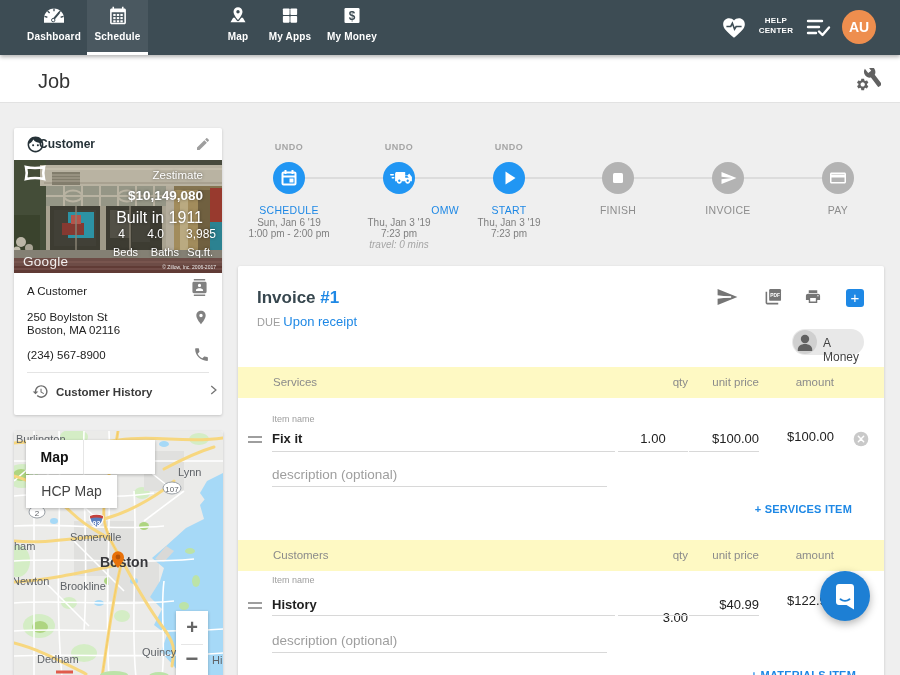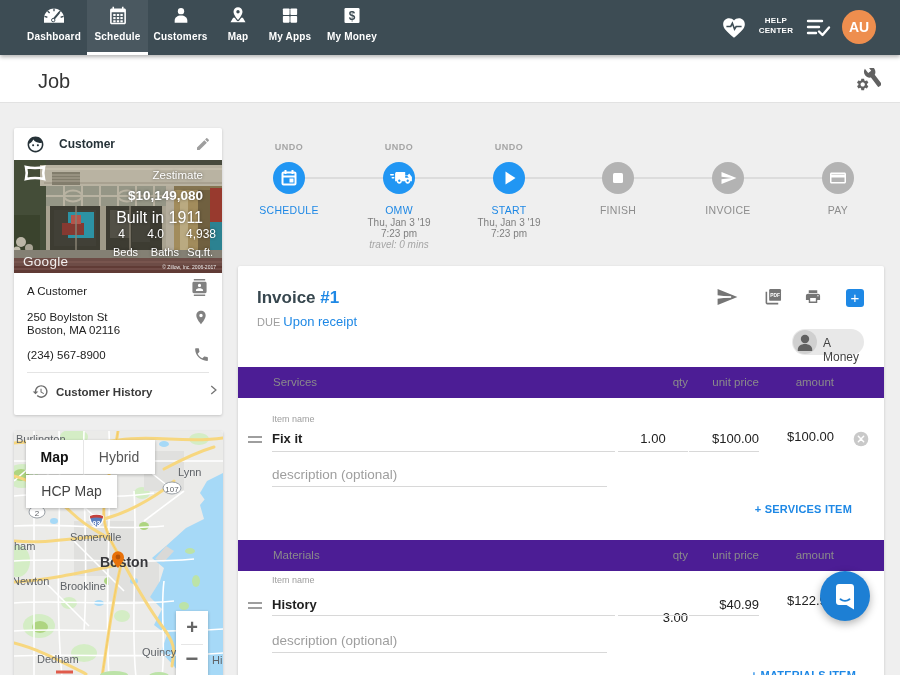--- a/index.html
+++ b/index.html
@@ -17,36 +17,36 @@
 #avatar { position:absolute; top:10px; left:842px; width:34px; height:34px; border-radius:50%; background:#ee8e4e; color:#fff; text-align:center; line-height:34px; font-size:14px; font-weight:bold; }
 #helpcenter { position:absolute; top:16px; left:752px; width:48px; color:#fff; font-size:8px; font-weight:bold; text-align:center; line-height:10px; letter-spacing:.3px; }
 
 #jobbar { position:absolute; top:55px; left:0; width:900px; height:48px; background:#fff; border-bottom:1px solid #e2e2e2; z-index:5; }
 #jobbar .title { position:absolute; left:38px; top:15px; font-size:20px; color:#333; }
 
 .card { position:absolute; background:#fff; border-radius:2px; box-shadow:0 1px 3px rgba(0,0,0,.18); }
 
 #custcard { left:14px; top:128px; width:208px; height:287px; }
 #custcard .hdr { position:absolute; top:0; left:0; width:100%; height:32px; }
-#custcard .hdr .nm { position:absolute; left:45px; top:9px; font-size:12px; font-weight:bold; color:#263238; }
+#custcard .hdr .nm { position:absolute; left:25px; top:9px; font-size:12px; font-weight:bold; color:#263238; }
 
 #timeline { position:absolute; left:0; top:103px; width:900px; height:163px; }
 .undo { position:absolute; top:39px; width:80px; margin-left:-40px; text-align:center; font-size:9px; font-weight:bold; color:#a5a5a5; letter-spacing:.5px; }
 .tl-line { position:absolute; top:74px; height:2px; background:#dcdcdc; }
 .tl-circ { position:absolute; top:59px; width:32px; height:32px; margin-left:-16px; border-radius:50%; }
 .tl-circ.on { background:#2196f3; }
 .tl-circ.off { background:#b3b3b3; }
 .tl-lbl { position:absolute; top:101px; width:120px; margin-left:-60px; text-align:center; font-size:10.5px; letter-spacing:.3px; }
 .tl-lbl.on { color:#1e88e5; }
 .tl-lbl { font-size:10.5px; }
 .tl-lbl.off { color:#8d8d8d; }
 .tl-date { position:absolute; top:114px; width:130px; margin-left:-65px; text-align:center; font-size:10px; color:#7f7f7f; line-height:11px; }
 
 #invcard { left:238px; top:266px; width:646px; height:420px; }
-#invcard .band { position:absolute; left:0; width:100%; height:31px; background:#4c1d95; color:#8b8b8b; font-size:11.5px; }
+#invcard .band { position:absolute; left:0; width:100%; height:31px; background:#fef9c3; color:#8b8b8b; font-size:11.5px; }
 #invcard .band .c1 { position:absolute; left:35px; top:9px; }
 #invcard .band .c2 { position:absolute; right:196px; top:9px; }
 #invcard .band .c3 { position:absolute; right:125px; top:9px; }
 #invcard .band .c4 { position:absolute; right:50px; top:9px; }
 .itemlabel { position:absolute; left:34px; font-size:9px; color:#9e9e9e; }
 .itemname { position:absolute; left:34px; font-size:13px; font-weight:bold; color:#212121; }
 .uline { position:absolute; height:1px; background:#d8d8d8; }
 .descph { position:absolute; left:34px; font-size:13.5px; color:#9e9e9e; }
 .qtytxt { position:absolute; font-size:13px; color:#212121; text-align:right; }
 .addlink { position:absolute; font-size:11px; font-weight:bold; color:#1e88e5; letter-spacing:.2px; }
@@ -86,27 +86,20 @@
             <rect x="6" y="14" width="3" height="2.6"></rect>
             <rect x="10.5" y="14" width="3" height="2.6"></rect>
             <rect x="15" y="14" width="3" height="2.6"></rect>
             <rect x="6" y="18" width="3" height="2.6"></rect>
             <rect x="10.5" y="18" width="3" height="2.6"></rect>
             <rect x="15" y="18" width="3" height="2.6"></rect>
           </g>
         </svg></span>
       <span class="lbl">Schedule</span>
   </div>
-  <div class="tab" style="left:150px;width:61px;">
-    <span class="ico" id="i-cust"><svg width="20" height="19" viewBox="0 0 24 24">
-          <circle cx="12" cy="6.5" r="4" fill="#fff"></circle>
-          <path d="M12 12c-4.5 0-8 2.5-8 6.5V21h16v-2.5c0-4-3.5-6.5-8-6.5z" fill="#fff"></path>
-        </svg></span>
-      <span class="lbl">Customers</span>
-  </div>
   <div class="tab" style="left:214px;width:48px;">
     <span class="ico" id="i-map"><svg width="18" height="19" viewBox="0 0 24 24">
           <path d="M12 1C8.7 1 6 3.7 6 7c0 4.5 6 11 6 11s6-6.5 6-11c0-3.3-2.7-6-6-6zm0 8.2c-1.2 0-2.2-1-2.2-2.2s1-2.2 2.2-2.2 2.2 1 2.2 2.2-1 2.2-2.2 2.2z" fill="#fff"></path>
           <path d="M5.5 15L2 21h20l-3.5-6h-2.2c-.9 1.5-1.9 2.8-2.6 3.7-.4.5-1 .8-1.7.8s-1.3-.3-1.7-.8c-.7-.9-1.7-2.2-2.6-3.7H5.5z" fill="#fff"></path>
         </svg></span>
       <span class="lbl">Map</span>
   </div>
   <div class="tab" style="left:261px;width:58px;">
     <span class="ico" id="i-apps"><svg width="19" height="19" viewBox="0 0 24 24">
           <g fill="#fff">
@@ -190,25 +183,26 @@
     <svg width="32" height="32" viewBox="0 0 32 32">
         <path d="M9.5 22l15-6-15-6v4.7l10.7 1.3-10.7 1.3z" fill="#fff"></path>
       </svg>
   </div>
   <div class="tl-circ off" style="left:838px;">
     <svg width="32" height="32" viewBox="0 0 32 32">
         <path d="M22.5 10.5h-13c-.8 0-1.5.7-1.5 1.5v8c0 .8.7 1.5 1.5 1.5h13c.8 0 1.5-.7 1.5-1.5v-8c0-.8-.7-1.5-1.5-1.5zm0 9.5H9.5v-4.5h13V20zm0-7.5h-13V12h13v.5z" fill="#fff"></path>
       </svg>
   </div>
   <div class="tl-lbl on" style="left:289px;">SCHEDULE</div>
-  <div class="tl-lbl on" style="left:399px;">OMW</div>
+  <div class="tl-lbl on" style="left:399px;text-align:right;">OMW</div>
   <div class="tl-lbl on" style="left:509px;">START</div>
   <div class="tl-lbl off" style="left:618px;">FINISH</div>
   <div class="tl-lbl off" style="left:728px;">INVOICE</div>
   <div class="tl-lbl off" style="left:838px;">PAY</div>
+  <div class="tl-date" style="left:289px;">Sun, Jan 6 '19<br>1:00 pm - 2:00 pm</div>
   <div class="tl-date" style="left:399px;">Thu, Jan 3 '19<br>7:23 pm<br><i style="color:#a5a5a5;">travel: 0 mins</i></div>
   <div class="tl-date" style="left:509px;">Thu, Jan 3 '19<br>7:23 pm</div>
 </div>
 
 <div class="card" id="custcard">
   <div class="hdr">
     <span class="abs" id="i-face" style="left:12px;top:7px;"><svg width="19" height="19" viewBox="0 0 24 24">
           <path d="M9 11.75c-.69 0-1.25.56-1.25 1.25s.56 1.25 1.25 1.25 1.25-.56 1.25-1.25-.56-1.25-1.25-1.25zm6 0c-.69 0-1.25.56-1.25 1.25s.56 1.25 1.25 1.25 1.25-.56 1.25-1.25-.56-1.25-1.25-1.25zM12 2C6.48 2 2 6.48 2 12s4.48 10 10 10 10-4.48 10-10S17.52 2 12 2zm0 18c-4.41 0-8-3.59-8-8 0-.29.02-.58.05-.86 2.36-1.05 4.23-2.98 5.21-5.37C11.07 8.33 14.05 10 17.42 10c.78 0 1.53-.09 2.25-.26.21.71.33 1.47.33 2.26 0 4.41-3.59 8-8 8z" fill="#263238"></path>
         </svg></span>
     <span class="nm">Customer</span>
@@ -274,21 +268,21 @@
         </g>
       <rect x="0" y="0" width="208" height="113" fill="#26261f" opacity="0.08"></rect>
       <path d="M12 7 Q21 9 30 7 Q28.5 13 30 19 Q21 17 12 19 Q13.5 13 12 7 Z" fill="none" stroke="#fff" stroke-width="2.6"></path>
     </svg>
     <div class="abs" style="right:19px;top:9px;font-size:11.5px;color:#fff;text-shadow:0 0 3px rgba(0,0,0,.5);">Zestimate</div>
     <div class="abs" style="right:19px;top:28px;font-size:13.5px;font-weight:bold;color:#fff;text-shadow:0 0 3px rgba(0,0,0,.5);">$10,149,080</div>
     <div class="abs" style="right:19px;top:49px;font-size:16px;color:#fff;text-shadow:0 0 3px rgba(0,0,0,.5);">Built in 1911</div>
     <div class="abs" style="right:0;top:67px;width:208px;color:#fff;text-shadow:0 0 3px rgba(0,0,0,.5);">
       <span class="abs" style="right:97px;font-size:12px;">4</span>
       <span class="abs" style="right:58px;font-size:12px;">4.0</span>
-      <span class="abs" style="right:6px;font-size:12px;">4,938</span>
+      <span class="abs" style="right:6px;font-size:12px;">3,985</span>
     </div>
     <div class="abs" style="right:0;top:86px;width:208px;color:#fff;text-shadow:0 0 3px rgba(0,0,0,.5);">
       <span class="abs" style="right:84px;font-size:11px;">Beds</span>
       <span class="abs" style="right:43px;font-size:11px;">Baths</span>
       <span class="abs" style="right:9px;font-size:11px;">Sq.ft.</span>
     </div>
     <div class="abs" style="left:9px;top:94px;font-size:13.5px;color:#fff;letter-spacing:.3px;opacity:.9;">Google</div>
     <div class="abs" style="right:6px;top:104px;font-size:5px;color:#eee;">© Zillow, Inc. 2006-2017</div>
   </div>
   <div class="abs" style="left:13px;top:157px;font-size:11.5px;color:#212121;">A Customer</div>
@@ -415,21 +409,20 @@
     <path d="M76 85 q6.5 -2.6 13 0 q1 7 -6.5 11.5 q-7.5 -4.5 -6.5 -11.5z" fill="#5b7fbe" stroke="#fff" stroke-width="1.2"></path>
     <path d="M76 85 q6.5 -2.6 13 0 l-.2 2.6 q-6.3 -2.2 -12.6 0z" fill="#c5413c"></path>
     <text x="82.5" y="94.5" font-family="Liberation Sans,sans-serif" font-size="7" font-weight="bold" fill="#fff" text-anchor="middle">93</text>
   </g>
   <path d="M104 137 c-3.5 -4.5 -6 -7.5 -6 -10.8 a6 6 0 1 1 12 0 c0 3.3 -2.5 6.3 -6 10.8z" fill="#e8710a"></path>
   <circle cx="104" cy="126" r="2.4" fill="#b55309"></circle>
 </svg>
 <div class="abs" style="left:12px;top:9px;width:129px;height:34px;background:#fff;box-shadow:0 1px 3px rgba(0,0,0,.25);"></div>
 <div class="abs" style="left:69px;top:9px;width:1px;height:34px;background:#e6e6e6;"></div>
 <div class="abs" style="left:12px;top:9px;width:57px;height:34px;font-size:14px;font-weight:bold;color:#111;text-align:center;line-height:34px;">Map</div>
-<div class="abs" style="left:69px;top:9px;width:72px;height:34px;font-size:14px;color:#565656;text-align:center;line-height:34px;">Hybrid</div>
 <div class="abs" style="left:12px;top:44px;width:91px;height:33px;background:#fff;box-shadow:0 1px 3px rgba(0,0,0,.25);font-size:14px;color:#444;text-align:center;line-height:33px;">HCP Map</div>
 <div class="abs" style="left:162px;top:180px;width:32px;height:66px;background:#fff;box-shadow:0 1px 3px rgba(0,0,0,.25);">
   <div style="height:33px;text-align:center;line-height:33px;font-size:20px;font-weight:bold;color:#666;">+</div>
   <div style="width:22px;height:1px;background:#e6e6e6;margin:0 auto;"></div>
   <div style="height:32px;text-align:center;line-height:28px;font-size:22px;font-weight:bold;color:#666;">−</div>
 </div>
 </div>
 
 <div class="card" id="invcard">
   <div class="abs" style="left:19px;top:22px;font-size:17px;font-weight:bold;color:#37474f;">Invoice <span style="color:#1e88e5;">#1</span></div>
@@ -477,21 +470,21 @@
   <div class="qtytxt" style="left:506px;top:163px;width:90px;">$100.00</div>
   <span class="abs" id="i-x1" style="left:615px;top:165px;"><svg width="16" height="16" viewBox="0 0 24 24">
         <circle cx="12" cy="12" r="11" fill="#c9c9c9"></circle>
         <path d="M8 8l8 8M16 8l-8 8" stroke="#fff" stroke-width="2.2" stroke-linecap="round"></path>
       </svg></span>
   <div class="descph" style="top:201px;">description (optional)</div>
   <div class="uline" style="left:34px;top:220px;width:335px;"></div>
   <div class="addlink" style="top:237px;right:32px;">+ SERVICES ITEM</div>
 
   <div class="band" style="top:274px;">
-      <span class="c1">Materials</span>
+      <span class="c1">Customers</span>
       <span class="c2">qty</span>
       <span class="c3">unit price</span>
       <span class="c4">amount</span>
     </div>
 
   <div class="itemlabel" style="top:309px;">Item name</div>
   <div class="handle" style="top:336px;">
       <div></div>
       <div></div>
     </div>

